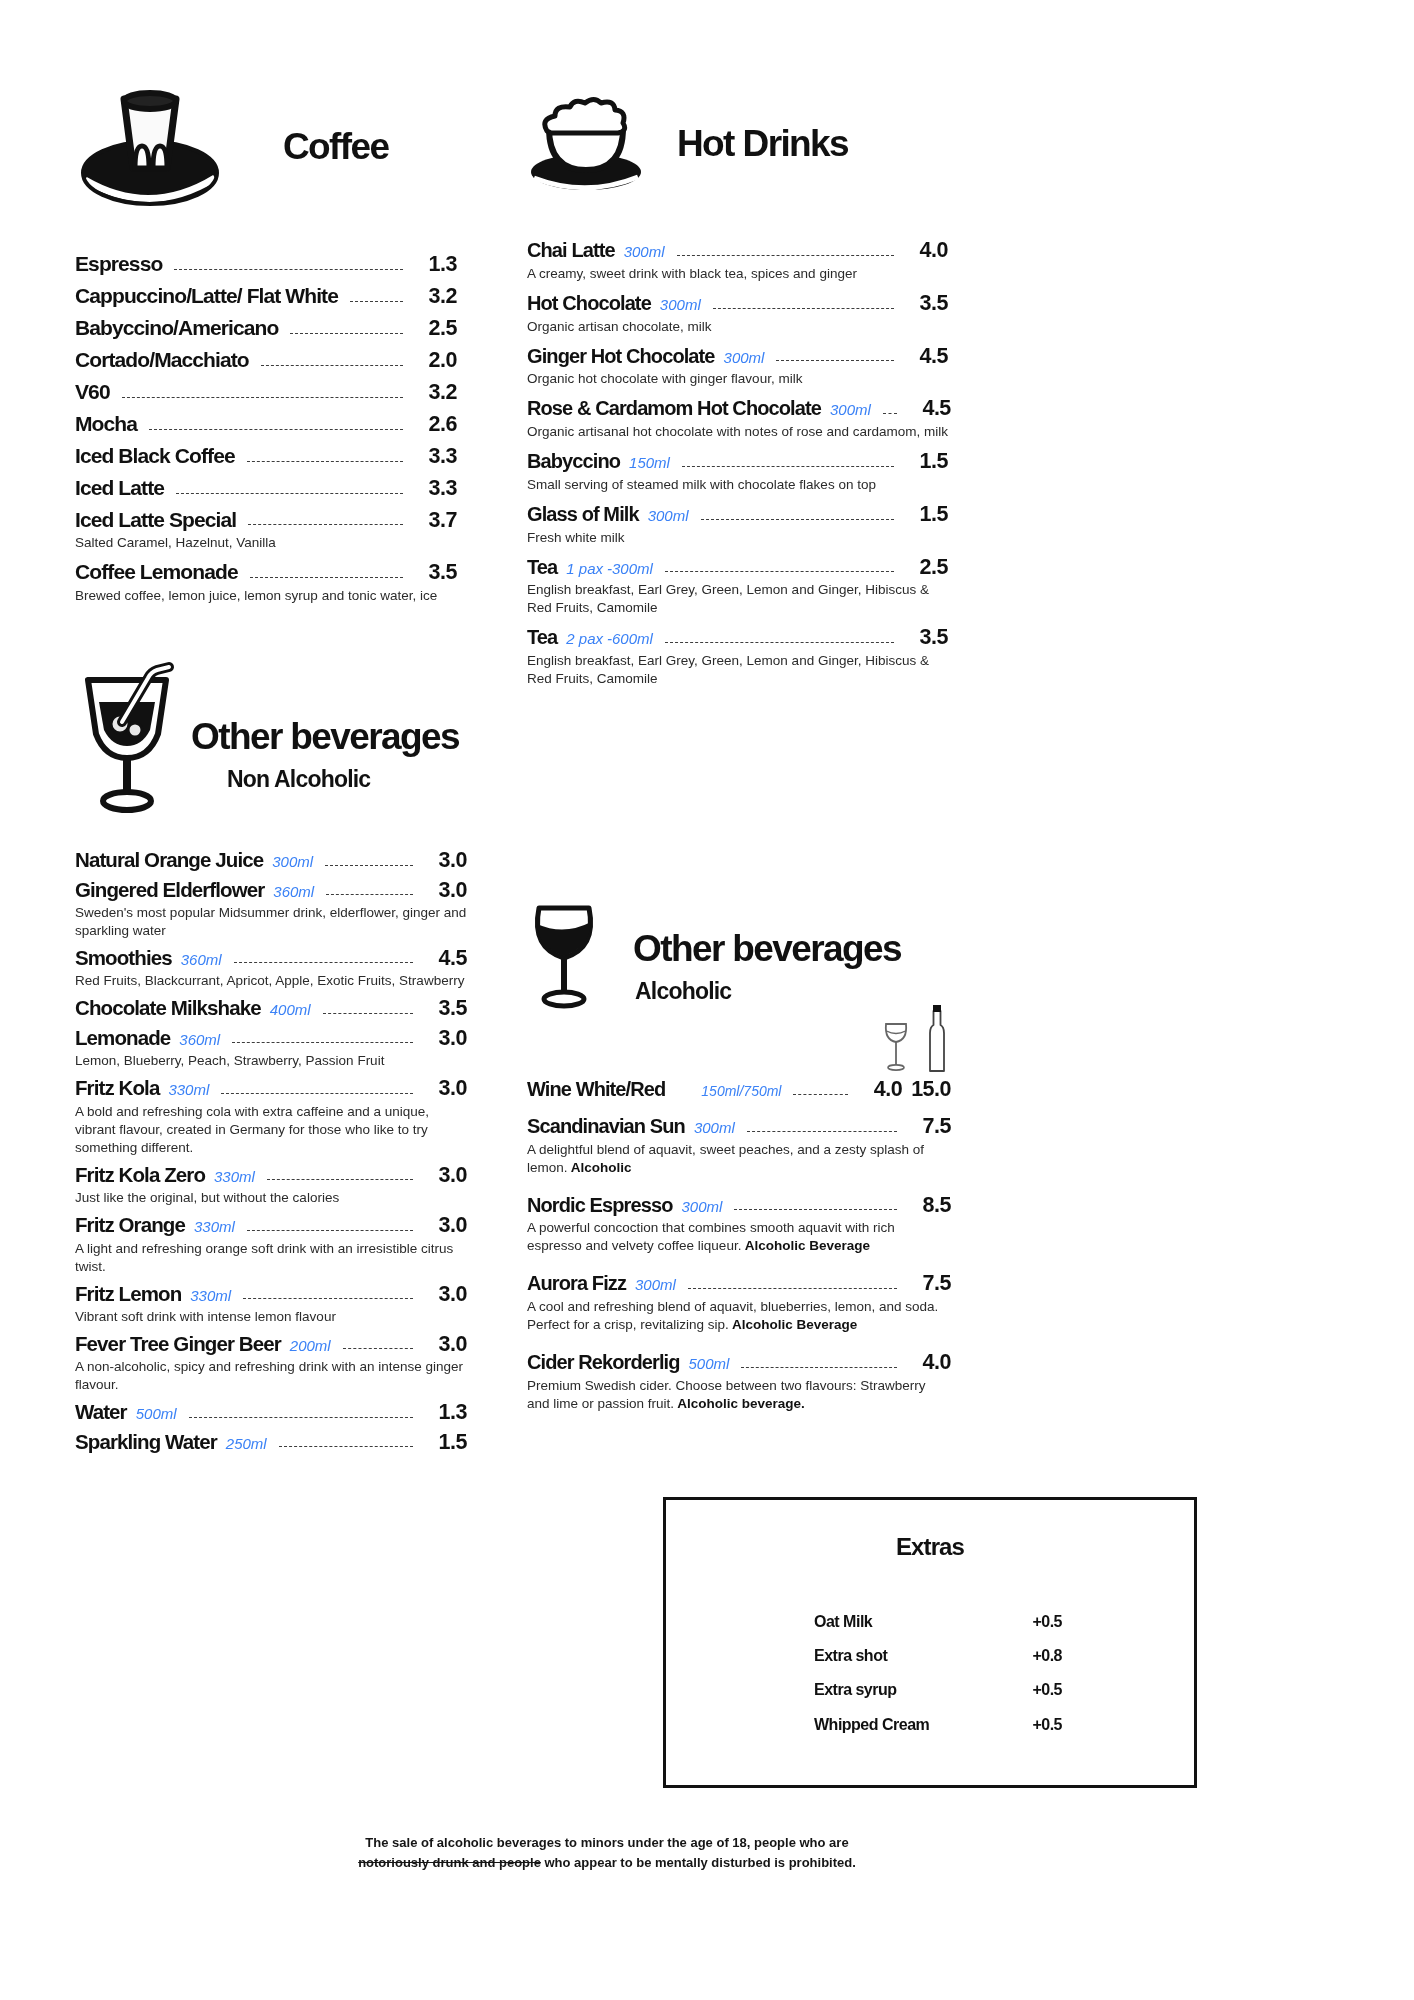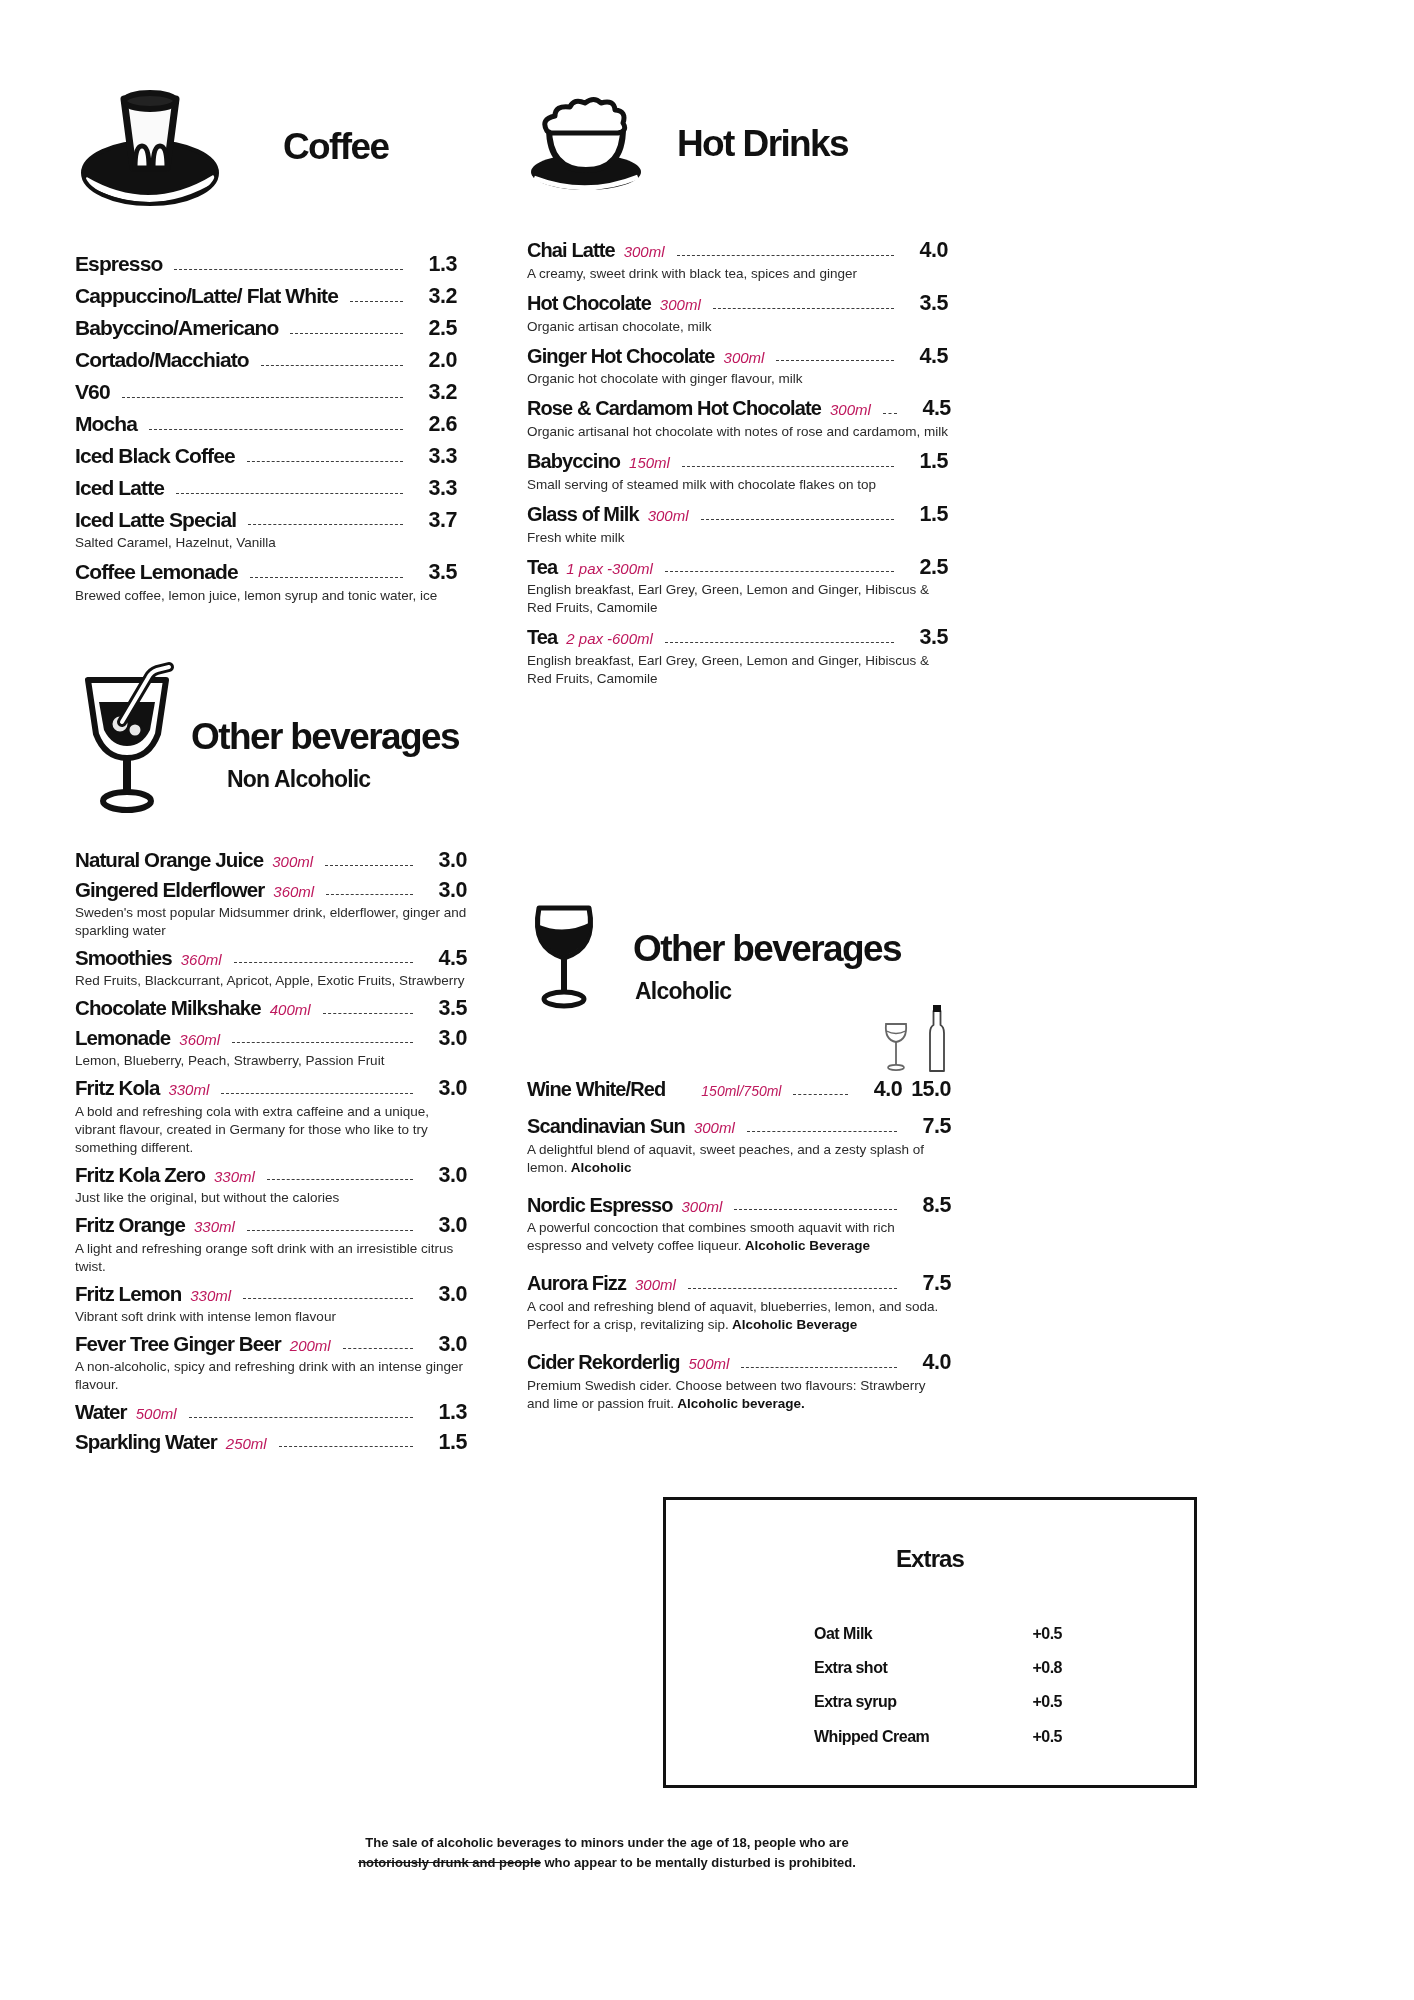--- a/index.html
+++ b/index.html
@@ -35,35 +35,35 @@
   .item { margin-bottom:7px; }
   #coffee .item    { margin-bottom:8px; }
   #hotdrinks .item { margin-bottom:9px; }
   #nonalc .item    { margin-bottom:6px; }
   #alc .item       { margin-bottom:17px; }
 
   .line { display:flex; align-items:baseline; }
   .name { font-weight:bold; font-size:21px; letter-spacing:-0.9px; line-height:1.14; white-space:nowrap; }
   #hotdrinks .name, #alc .name { font-size:20px; }
   #nonalc .name { font-size:20.5px; }
-  .size  { font-style:italic; font-size:15px; margin-left:9px; color:#be185d; white-space:nowrap; }
+  .size  { font-style:italic; font-size:15px; margin-left:9px; color:#3b82f6; white-space:nowrap; }
   .size + .size { margin-left:4px; }
   .sizeb { font-weight:normal; }
   .leader { flex:1; align-self:flex-end; margin:0 10px 6px 12px; border-bottom:1.6px dashed #3d3d3d; min-width:14px; }
   .price { font-weight:bold; font-size:21.5px; letter-spacing:-0.5px; min-width:44px; text-align:right; line-height:1; }
   .p2 { min-width:0; margin-left:9px; }
   .desc { font-size:13.5px; color:#2b2b2b; line-height:1.33; margin-top:3px; }
   .desc b { color:#111; }
 
   #alc .item:first-child .size { margin-left:36px; font-size:14px; }
   #alc .item:first-child { margin-bottom:14px; }
   #alc .price-icons { position:absolute; right:4px; top:103px; display:flex; align-items:flex-end; gap:16px; }
 
   #extras { position:absolute; left:663px; top:1497px; width:534px; height:291px; border:3px solid #111; background:#fff; }
-  #extras .ex-title { text-align:center; margin-top:45px; font-size:24px; font-weight:bold; letter-spacing:-0.9px; }
+  #extras .ex-title { text-align:center; margin-top:33px; font-size:24px; font-weight:bold; letter-spacing:-0.9px; }
   #extras .items { margin:52px 0 0 148px; width:248px; }
   #extras .item { margin-bottom:16px; }
   #extras .line { justify-content:space-between; }
   #extras .name { font-size:16px; letter-spacing:-0.5px; }
   #extras .price { font-size:16px; min-width:0; text-align:left; }
 
   #footer { position:absolute; left:200px; top:1833px; width:814px; text-align:center;
             font-size:13px; font-weight:bold; line-height:1.55; color:#151515; }
   #footer .fline { display:block; }
   #footer .struck { text-decoration:line-through; }

